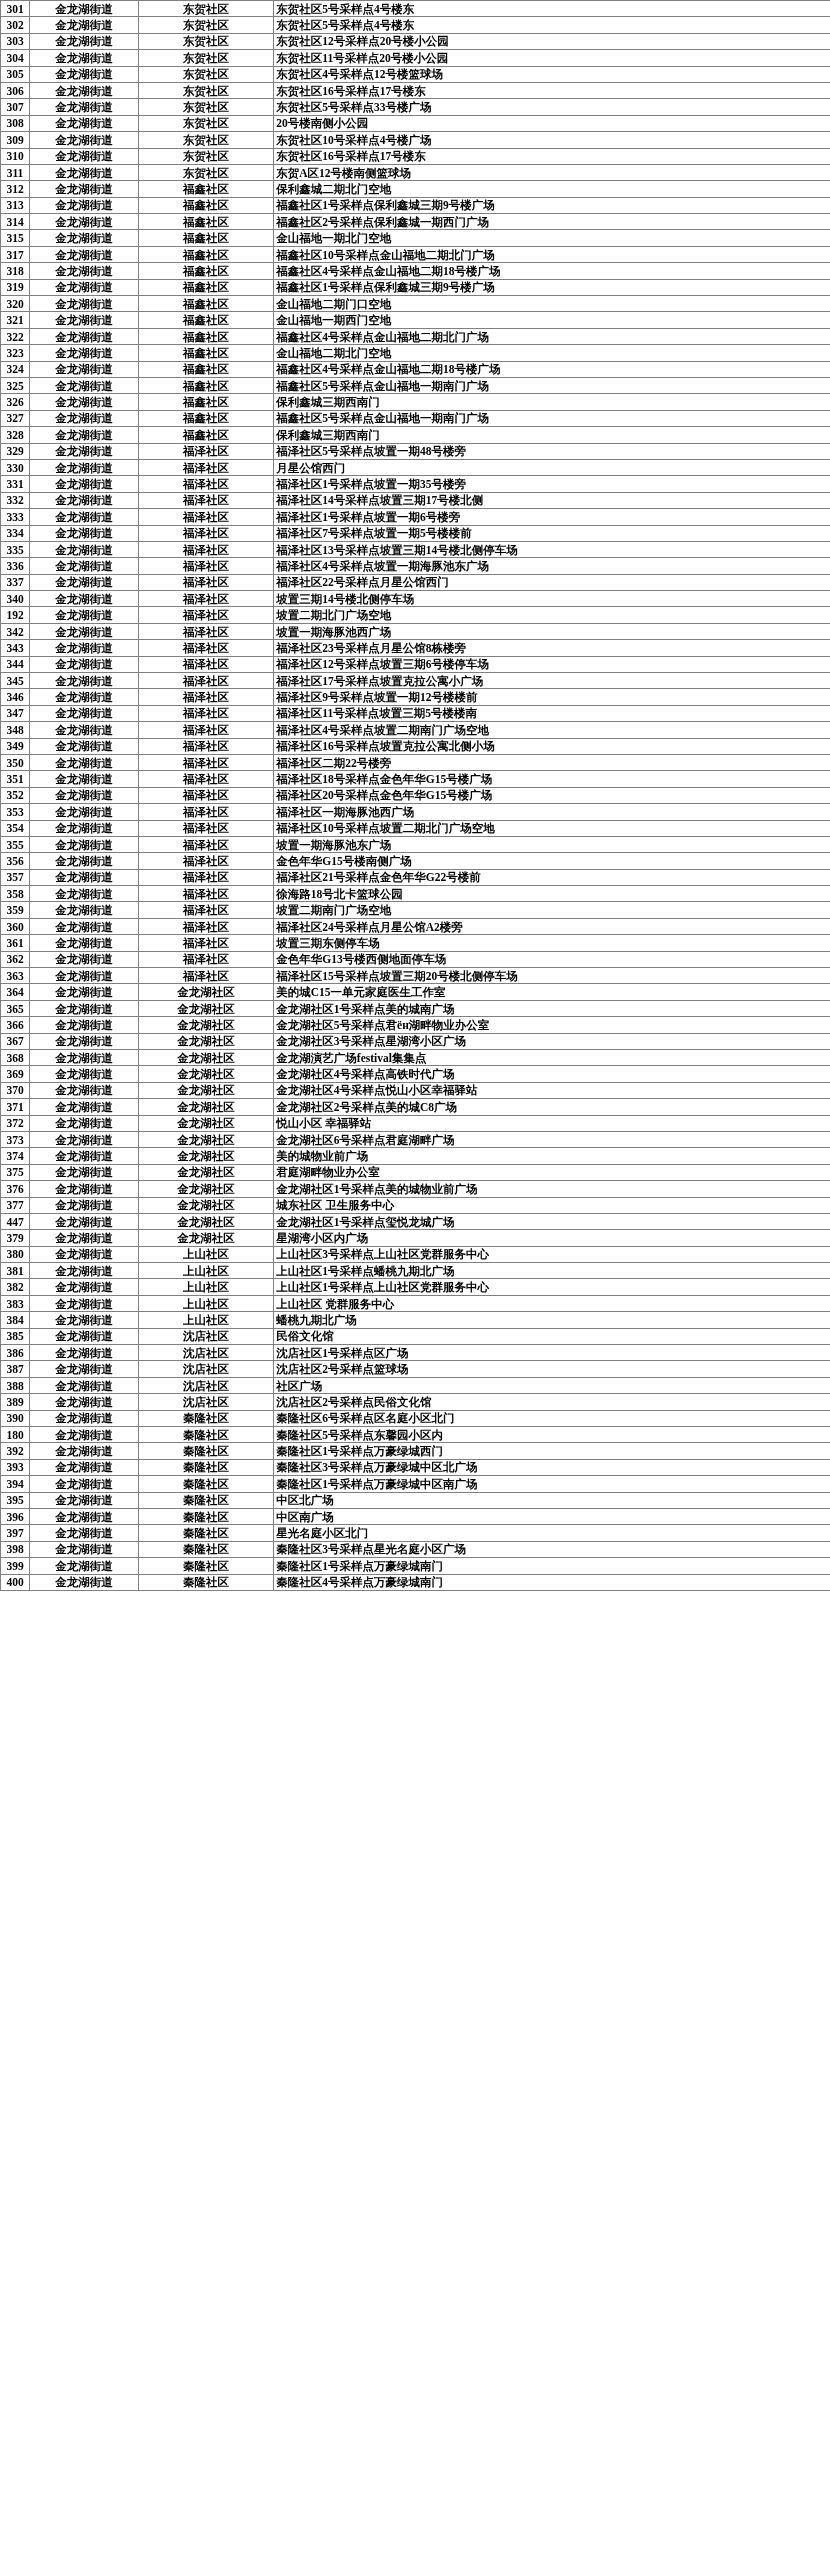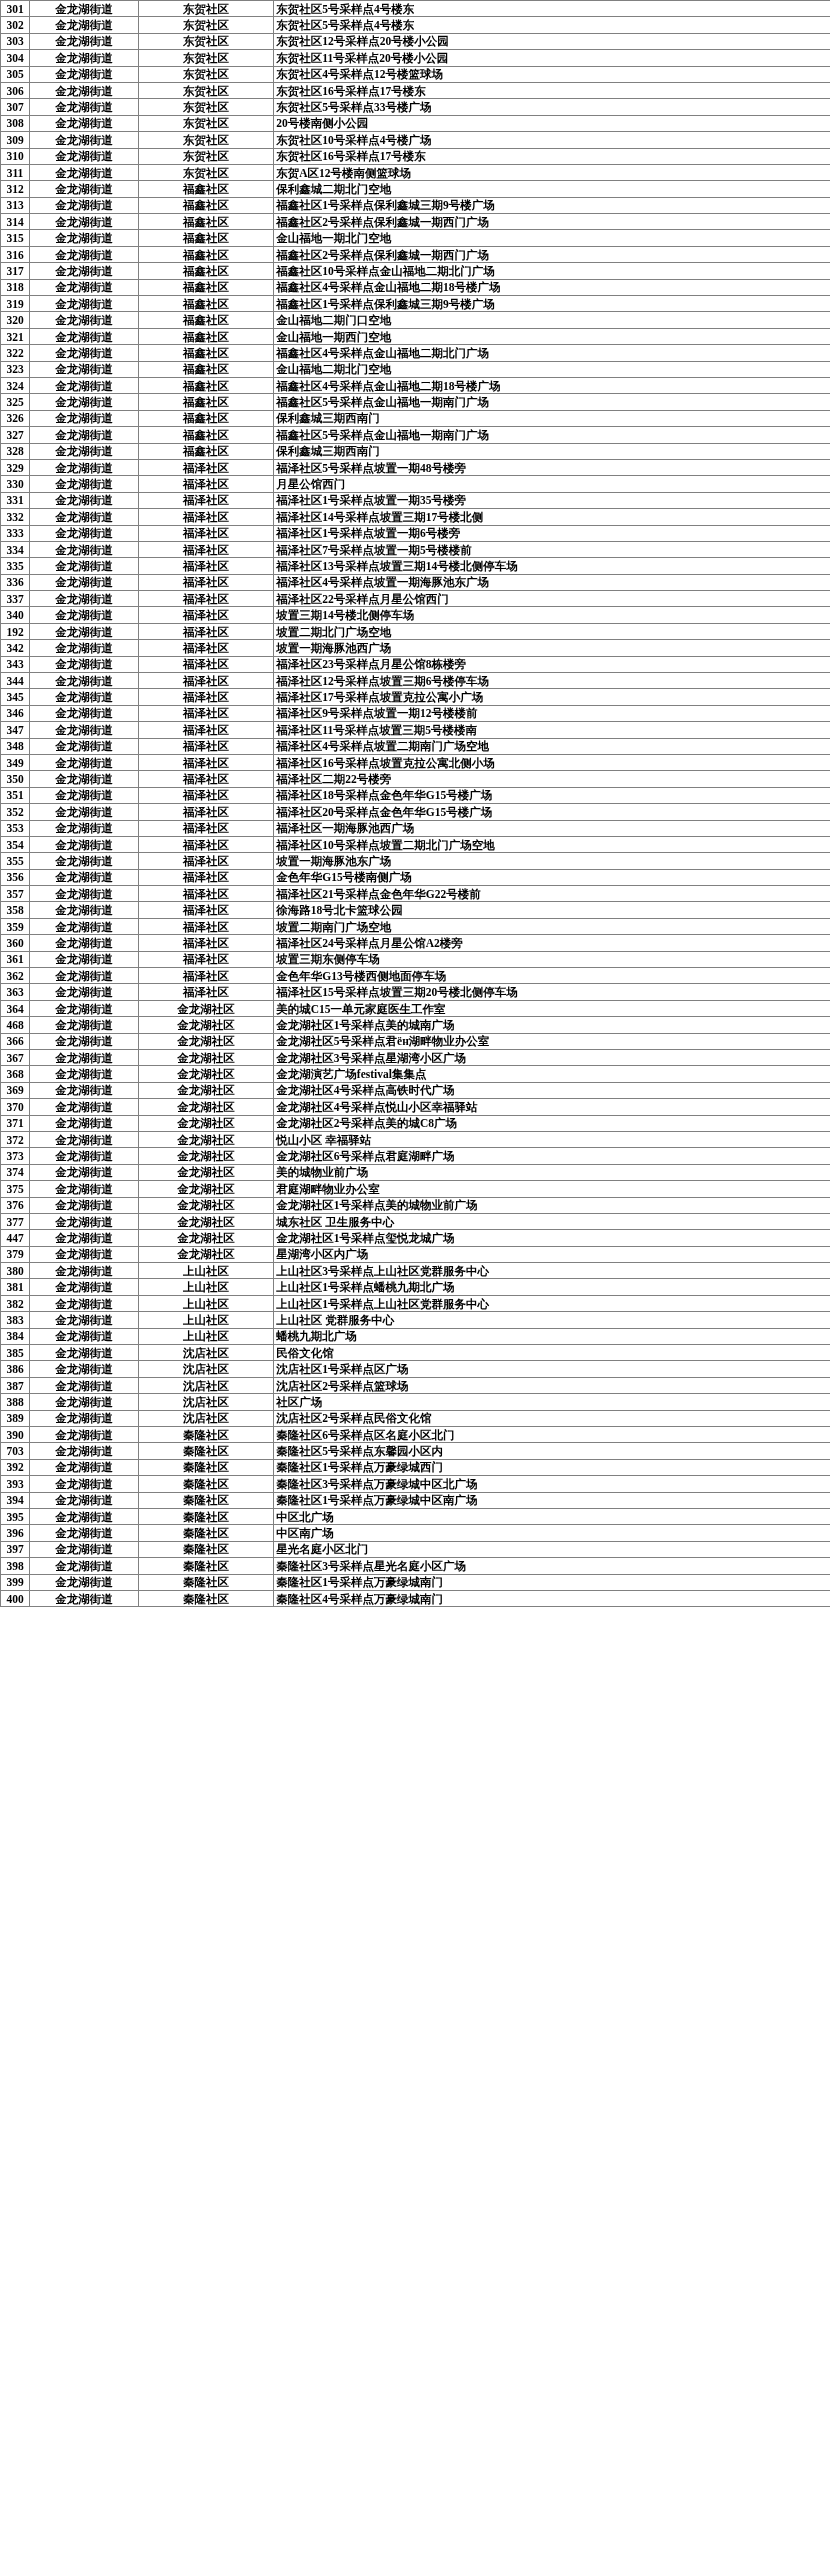--- a/index.html
+++ b/index.html
@@ -155,26 +155,20 @@
           <td class="comm">福鑫社区</td>
           <td class="site">福鑫社区2号采样点保利鑫城一期西门广场</td>
         </tr>
         <tr>
           <td class="num">315</td>
           <td class="street">金龙湖街道</td>
           <td class="comm">福鑫社区</td>
           <td class="site">金山福地一期北门空地</td>
         </tr>
         <tr>
-          <td class="num">316</td>
-          <td class="street">金龙湖街道</td>
-          <td class="comm">福鑫社区</td>
-          <td class="site">福鑫社区2号采样点保利鑫城一期西门广场</td>
-        </tr>
-        <tr>
           <td class="num">317</td>
           <td class="street">金龙湖街道</td>
           <td class="comm">福鑫社区</td>
           <td class="site">福鑫社区10号采样点金山福地二期北门广场</td>
         </tr>
         <tr>
           <td class="num">318</td>
           <td class="street">金龙湖街道</td>
           <td class="comm">福鑫社区</td>
           <td class="site">福鑫社区4号采样点金山福地二期18号楼广场</td>
@@ -437,21 +431,21 @@
           <td class="comm">福泽社区</td>
           <td class="site">福泽社区15号采样点坡置三期20号楼北侧停车场</td>
         </tr>
         <tr>
           <td class="num">364</td>
           <td class="street">金龙湖街道</td>
           <td class="comm">金龙湖社区</td>
           <td class="site">美的城C15一单元家庭医生工作室</td>
         </tr>
         <tr>
-          <td class="num">468</td>
+          <td class="num">365</td>
           <td class="street">金龙湖街道</td>
           <td class="comm">金龙湖社区</td>
           <td class="site">金龙湖社区1号采样点美的城南广场</td>
         </tr>
         <tr>
           <td class="num">366</td>
           <td class="street">金龙湖街道</td>
           <td class="comm">金龙湖社区</td>
           <td class="site">金龙湖社区5号采样点君ён湖畔物业办公室</td>
         </tr>
@@ -593,21 +587,21 @@
           <td class="comm">沈店社区</td>
           <td class="site">沈店社区2号采样点民俗文化馆</td>
         </tr>
         <tr>
           <td class="num">390</td>
           <td class="street">金龙湖街道</td>
           <td class="comm">秦隆社区</td>
           <td class="site">秦隆社区6号采样点区名庭小区北门</td>
         </tr>
         <tr>
-          <td class="num">703</td>
+          <td class="num">180</td>
           <td class="street">金龙湖街道</td>
           <td class="comm">秦隆社区</td>
           <td class="site">秦隆社区5号采样点东馨园小区内</td>
         </tr>
         <tr>
           <td class="num">392</td>
           <td class="street">金龙湖街道</td>
           <td class="comm">秦隆社区</td>
           <td class="site">秦隆社区1号采样点万豪绿城西门</td>
         </tr>

